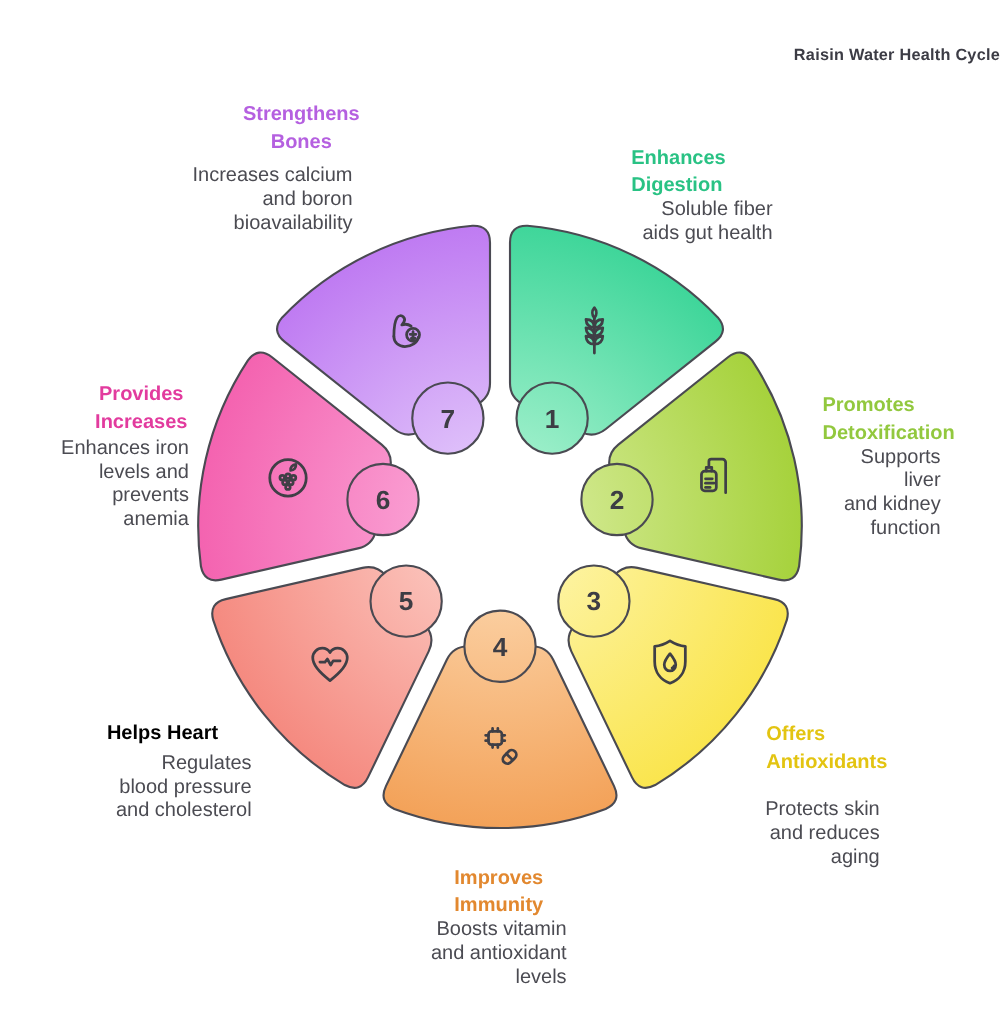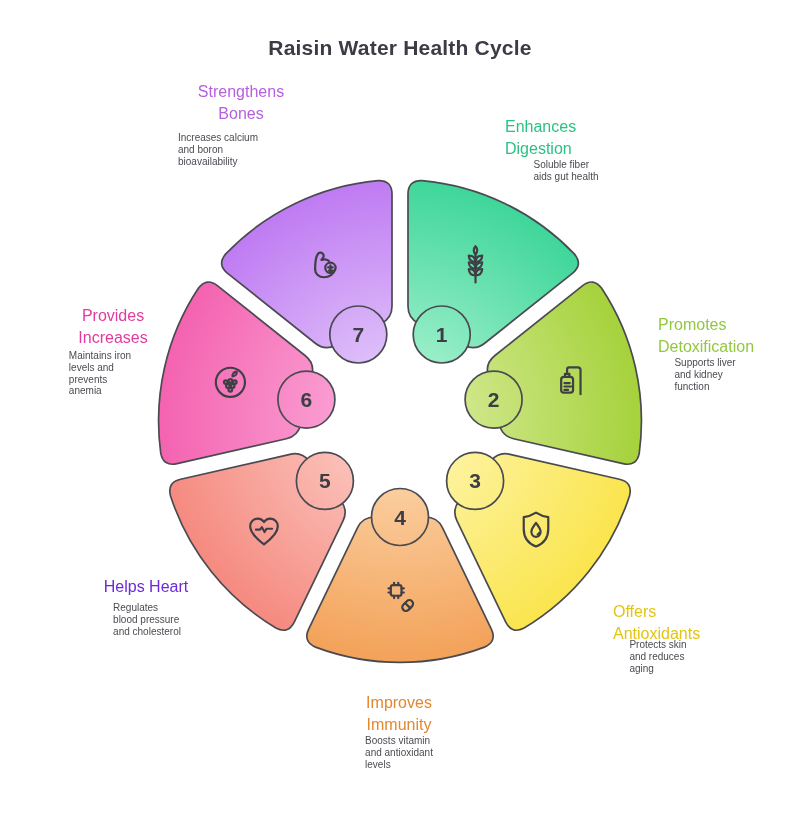--- a/index.html
+++ b/index.html
@@ -1,34 +1,34 @@
 <!DOCTYPE html>
 <html><head>
 <meta charset="utf-8">
 <style>
   html,body{margin:0;padding:0;background:#ffffff;}
   #stage{
     position:relative;width:800px;height:827px;overflow:hidden;background:#ffffff;
     font-family:"Liberation Sans",sans-serif;
   }
   #main-title{
-    position:absolute;left:0;top:36px;width:800px;text-align:center;
-    font-size:21px;font-weight:700;color:#3c3c45;letter-spacing:.2px;
+    position:absolute;left:0;top:36px;width:800px;text-align:right;
+    font-size:13px;font-weight:700;color:#3c3c45;letter-spacing:.2px;
   }
   #wheel{position:absolute;left:0;top:0;}
   #labels{position:absolute;inset:0;pointer-events:none;}
   .seg-title{
-    position:absolute;font-size:16px;font-weight:400;line-height:1.36;
+    position:absolute;font-size:16px;font-weight:700;line-height:1.36;
     white-space:pre-line;
   }
   .seg-title.center{transform:translateX(-50%);text-align:center;}
   .seg-title.left{text-align:left;}
   .seg-desc{
-    position:absolute;font-size:10px;line-height:1.18;color:#4b4b52;
-    transform:translateX(-50%);text-align:left;white-space:pre-line;
+    position:absolute;font-size:16px;line-height:1.18;color:#4b4b52;
+    transform:translateX(-50%);text-align:right;white-space:pre-line;
   }
   .num-label{font-size:21px;font-weight:700;}
 </style>
 </head>
 <body>
 
 <div id="stage">
   <div id="main-title" style="color: rgb(60, 60, 69);">Raisin Water Health Cycle</div>
 
   <svg id="wheel" width="800" height="827" viewBox="0 0 800 827" xmlns="http://www.w3.org/2000/svg">
@@ -162,37 +162,37 @@
   <div id="labels">
       <div class="seg-title left" style="left: 505px; top: 116px; color: rgb(41, 194, 132);">Enhances
 Digestion</div>
       <div class="seg-desc" style="left: 566px; top: 159px; color: rgb(75, 75, 82);">Soluble fiber
 aids gut health</div>
       <div class="seg-title left" style="left: 658px; top: 314px; color: rgb(146, 200, 62);">Promotes
 Detoxification</div>
       <div class="seg-desc" style="left: 705px; top: 357px; color: rgb(75, 75, 82);">Supports liver
 and kidney
 function</div>
-      <div class="seg-title left" style="left: 613px; top: 577px; color: rgb(227, 196, 17); margin-top: 24px;">Offers
+      <div class="seg-title left" style="left: 613px; top: 577px; color: rgb(227, 196, 17);">Offers
 Antioxidants</div>
       <div class="seg-desc" style="left: 658px; top: 620px; color: rgb(75, 75, 82); margin-top: 19px;">Protects skin
 and reduces
 aging</div>
       <div class="seg-title center" style="left: 399px; top: 692px; color: rgb(226, 136, 47);">Improves
 Immunity</div>
       <div class="seg-desc" style="left: 399px; top: 735px; color: rgb(75, 75, 82);">Boosts vitamin
 and antioxidant
 levels</div>
-      <div class="seg-title center" style="left: 146px; top: 576px; color: #6d28d9;">Helps Heart</div>
+      <div class="seg-title center" style="left: 130px; top: 576px; color: #000000;">Helps Heart</div>
       <div class="seg-desc" style="left: 147px; top: 602px; color: rgb(75, 75, 82);">Regulates
 blood pressure
 and cholesterol</div>
       <div class="seg-title center" style="left: 113px; top: 305px; color: rgb(226, 59, 158);">Provides
 Increases</div>
-      <div class="seg-desc" style="left: 100px; top: 350px; color: rgb(75, 75, 82);">Maintains iron
+      <div class="seg-desc" style="left: 100px; top: 350px; color: rgb(75, 75, 82);">Enhances iron
 levels and
 prevents
 anemia</div>
       <div class="seg-title center" style="left: 241px; top: 81px; color: rgb(181, 96, 224);">Strengthens
 Bones</div>
       <div class="seg-desc" style="left: 218px; top: 132px; color: rgb(75, 75, 82);">Increases calcium
 and boron
 bioavailability</div>
     </div>
 </div>

